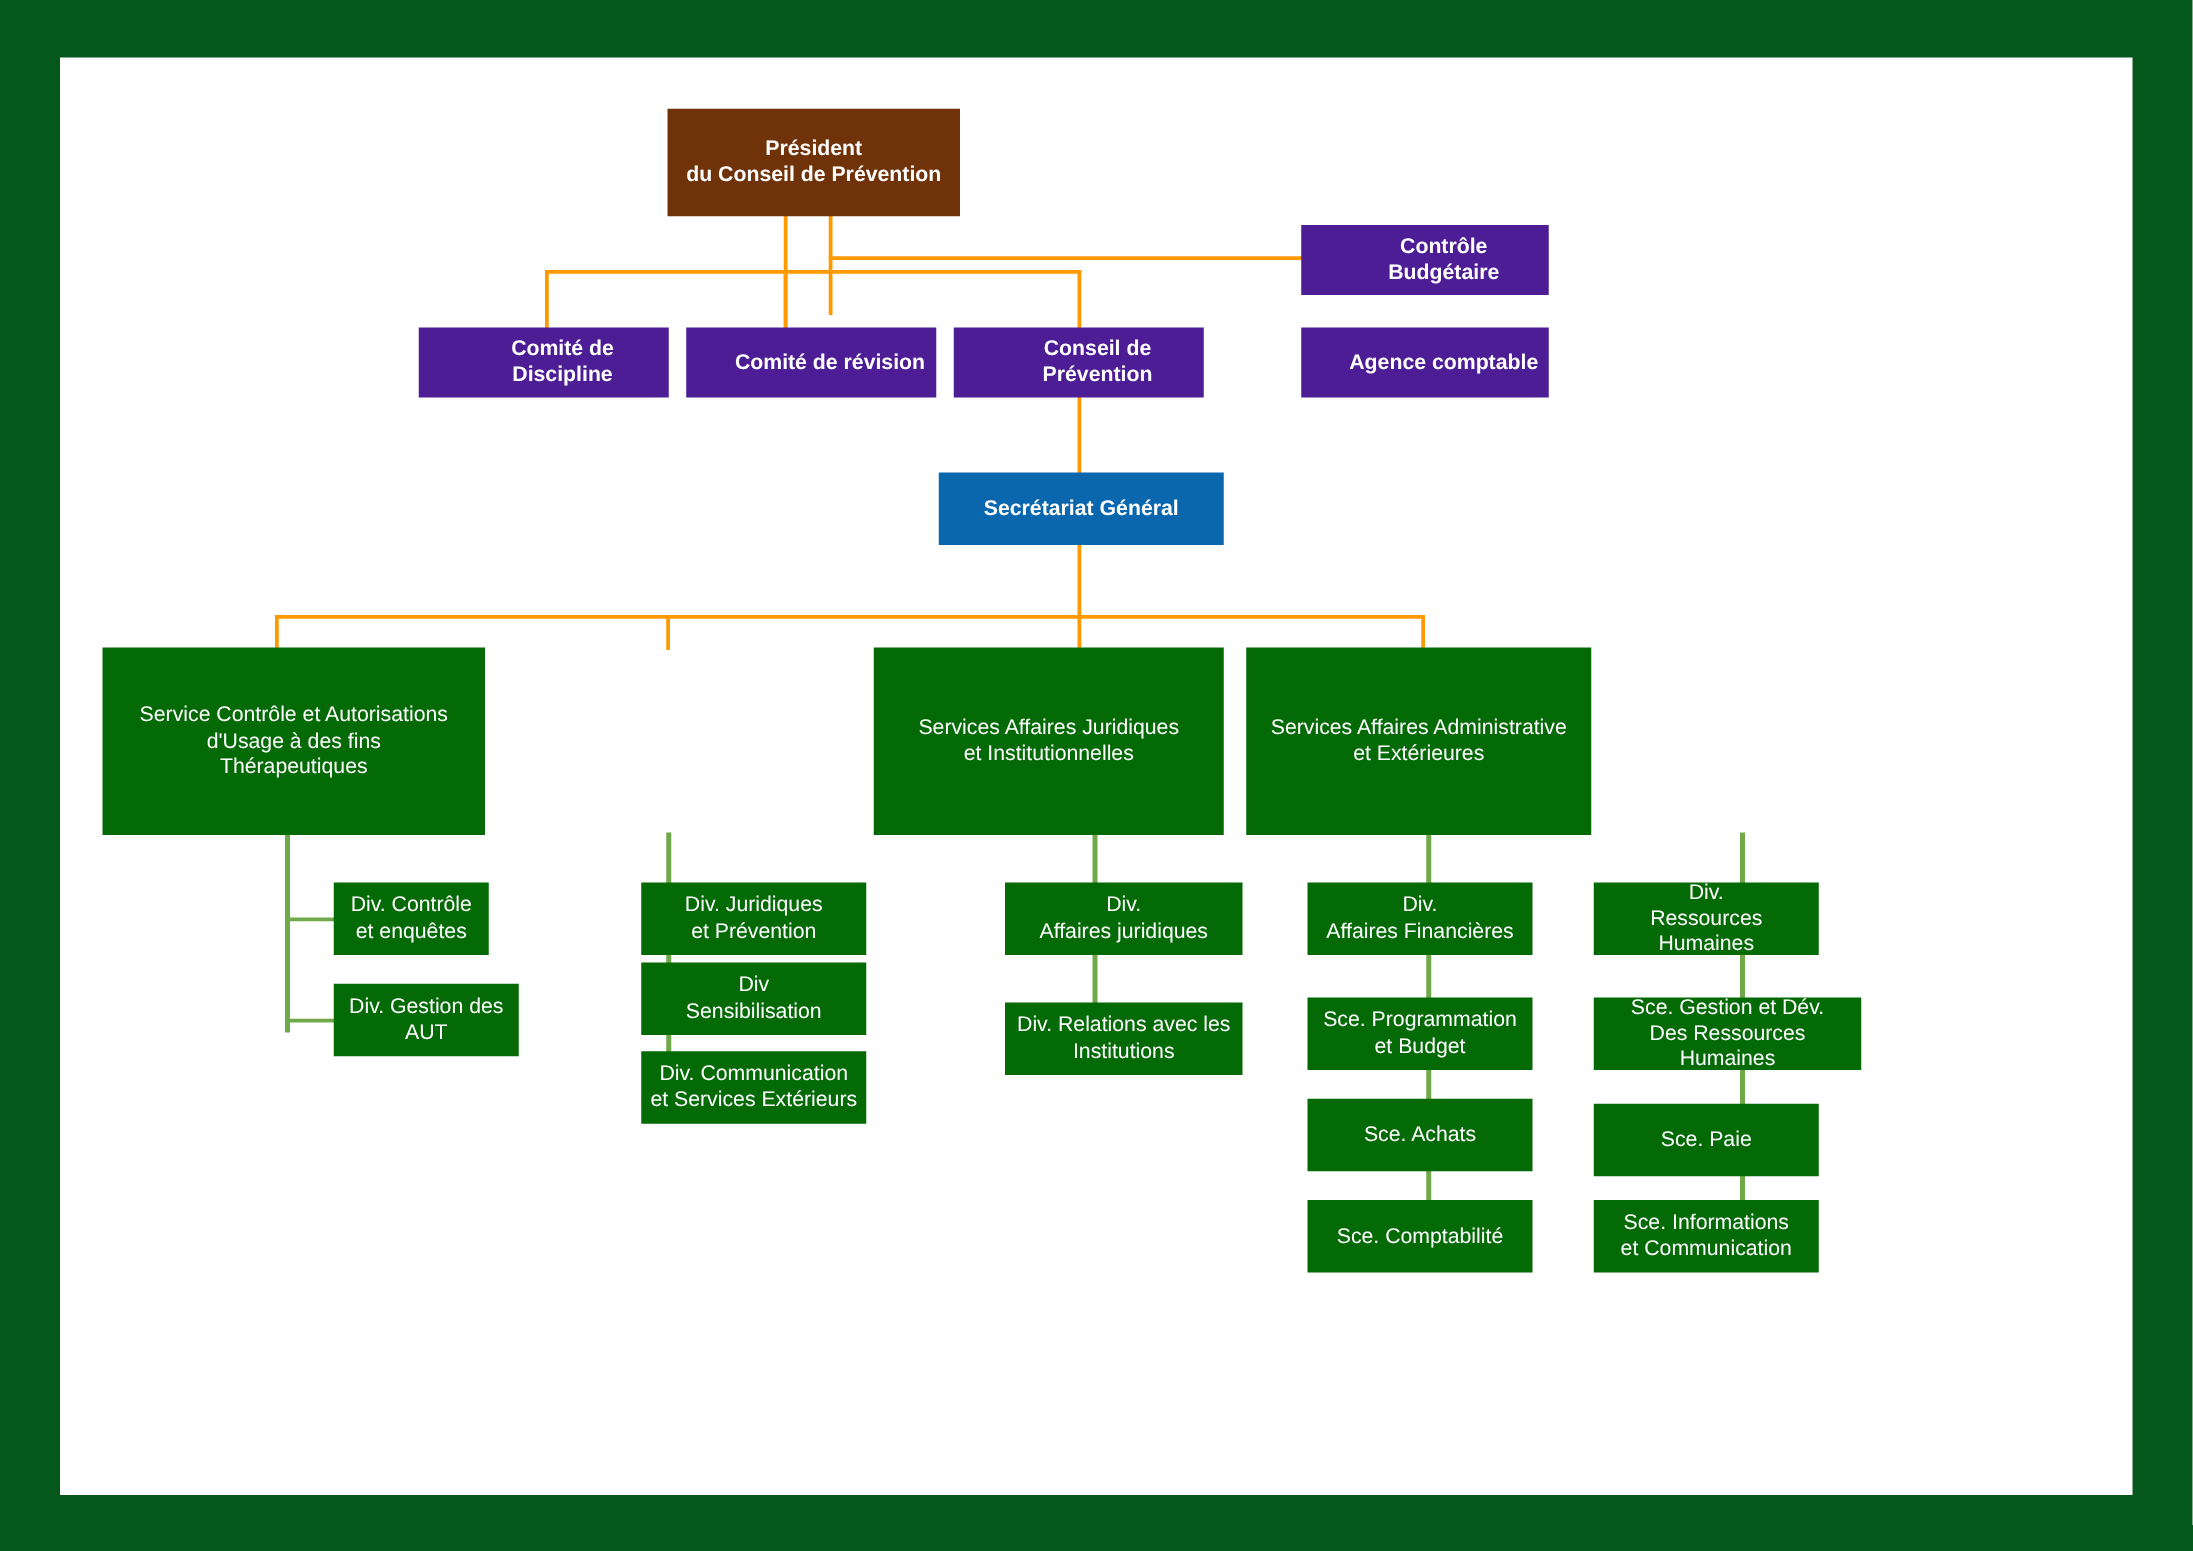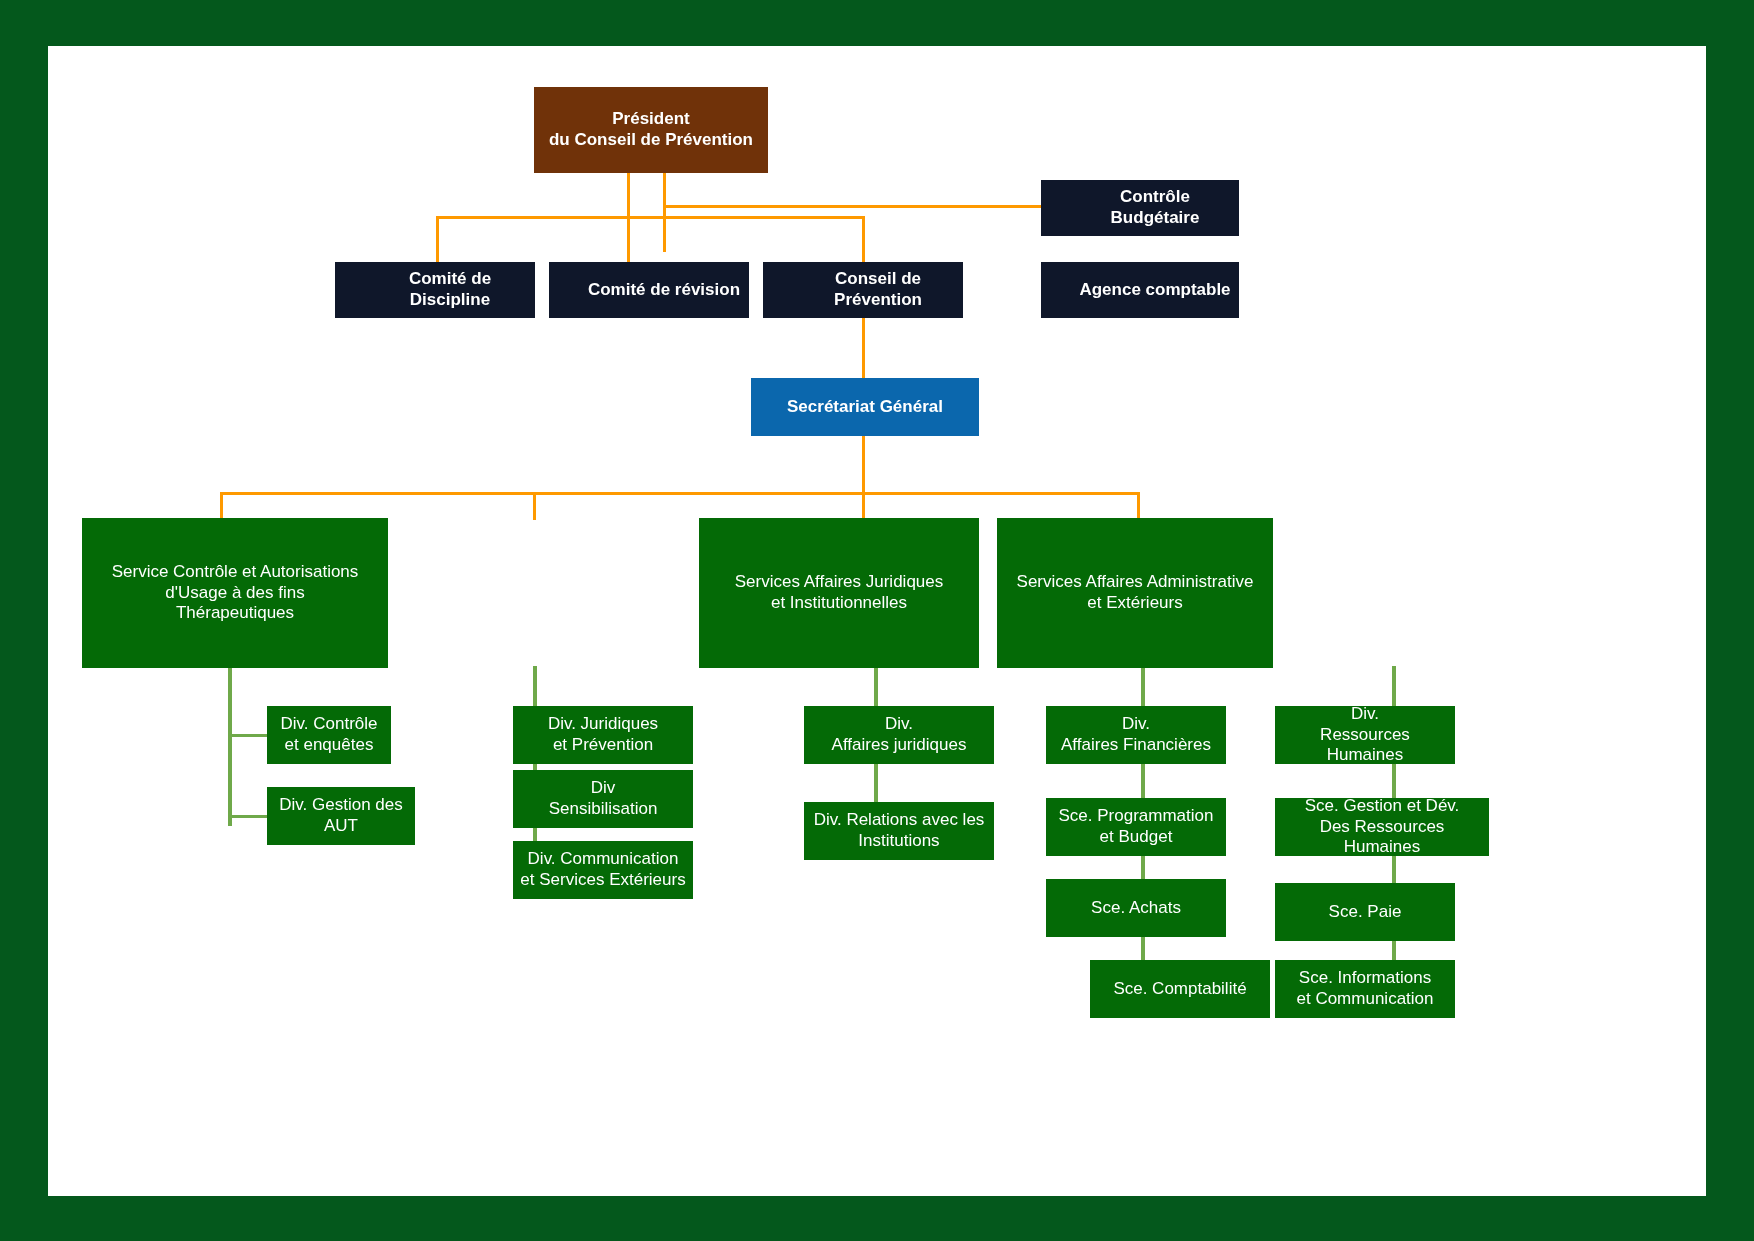--- a/index.html
+++ b/index.html
@@ -39,21 +39,21 @@
     line-height: 1.22;
     padding: 2px 6px;
   }
   .node span { display: block; width: 100%; }
   .n-president {
     background: #703209;
     font-weight: bold;
     font-size: 17px;
   }
   .n-orange {
-    background: #0f172a;
+    background: #4c1d95;
     font-weight: bold;
     font-size: 17px;
     padding-left: 36px;
   }
   .n-blue {
     background: #0b67ad;
     font-weight: bold;
     font-size: 17px;
   }
   .n-service {
@@ -166,21 +166,21 @@
     <div class="node n-service" style="left:651px; top:472px; width:280px; height:150px;">
       <span>
         <span>Services Affaires Juridiques</span>
         <span>et Institutionnelles</span>
       </span>
     </div>
 
     <div class="node n-service" style="left:949px; top:472px; width:276px; height:150px;">
       <span>
         <span>Services Affaires Administrative</span>
-        <span>et Extérieurs</span>
+        <span>et Extérieures</span>
       </span>
     </div>
 
     <div class="node n-div" style="left:219px; top:660px; width:124px; height:58px;">
       <span>
         <span>Div. Contrôle</span>
         <span>et enquêtes</span>
       </span>
     </div>
     <div class="node n-div" style="left:219px; top:741px; width:148px; height:58px;">
@@ -232,21 +232,21 @@
       <span>
         <span>Sce. Programmation</span>
         <span>et Budget</span>
       </span>
     </div>
     <div class="node n-div" style="left:998px; top:833px; width:180px; height:58px;">
       <span>
         <span>Sce. Achats</span>
       </span>
     </div>
-    <div class="node n-div" style="left:998px; top:914px; width:180px; height:58px;margin-left:44px;">
+    <div class="node n-div" style="left:998px; top:914px; width:180px; height:58px;">
       <span>
         <span>Sce. Comptabilité</span>
       </span>
     </div>
 
     <div class="node n-div" style="left:1227px; top:660px; width:180px; height:58px;">
       <span>
         <span>Div.</span>
         <span>Ressources Humaines</span>
       </span>

